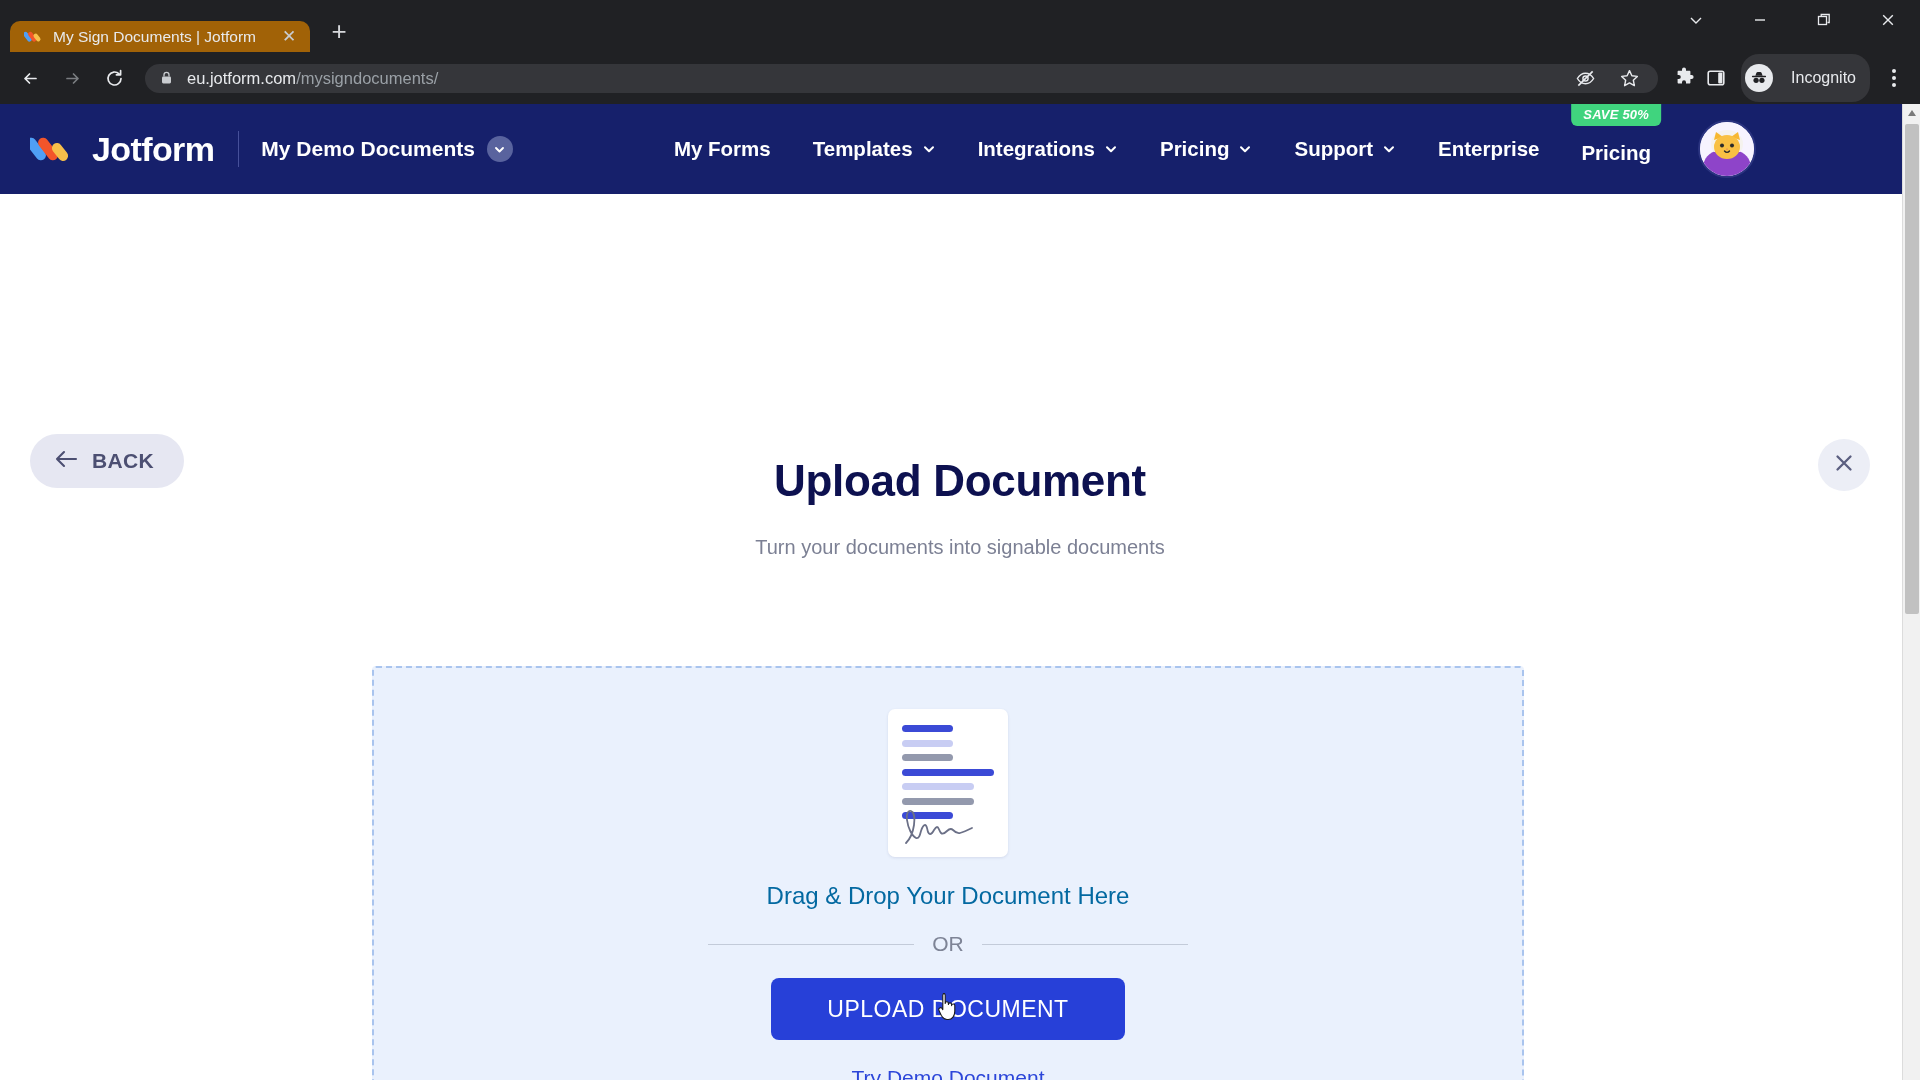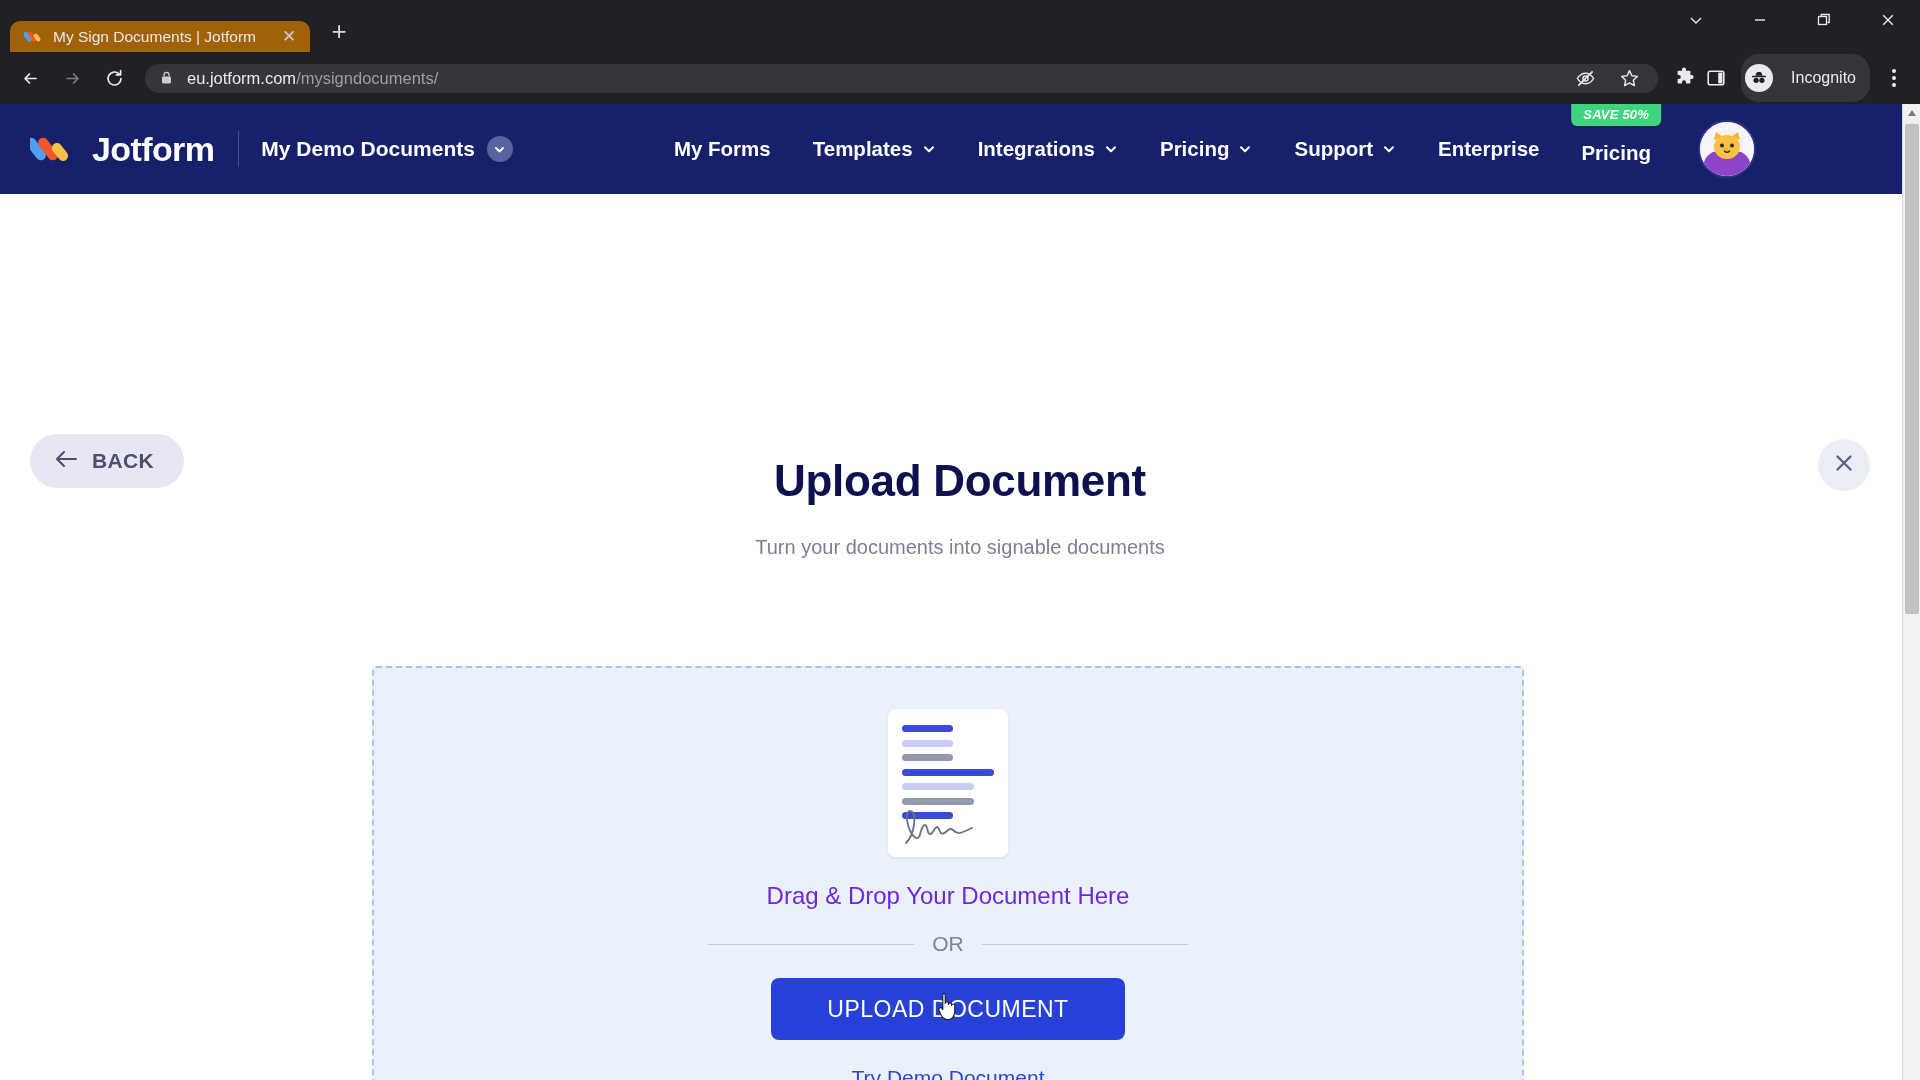--- a/index.html
+++ b/index.html
@@ -184,21 +184,21 @@
     width: 120px; height: 148px; background: #ffffff;
     border-radius: 7px; margin-top: 41px;
     box-shadow: 0 1px 3px rgba(20,30,90,0.10);
     position: relative; padding: 16px 14px 0 14px; overflow: hidden;
   }
   .bar { height: 7px; border-radius: 4px; margin-bottom: 7.5px; }
 
   .sig { position: absolute; left: 12px; bottom: 8px; }
 
   .dz-title {
-    margin-top: 25px; color: #6d28d9; font-size: 24px;
+    margin-top: 25px; color: #0369a1; font-size: 24px;
   }
   .or-row {
     margin-top: 22px; width: 480px;
     display: flex; align-items: center; gap: 18px;
   }
   .or-line { flex: 1 1 auto; height: 1px; background: #c3cbd9; }
   .or-label { color: #7e8496; font-size: 21px; }
 
   .upload-btn {
     margin-top: 22px; width: 354px; height: 62px;

